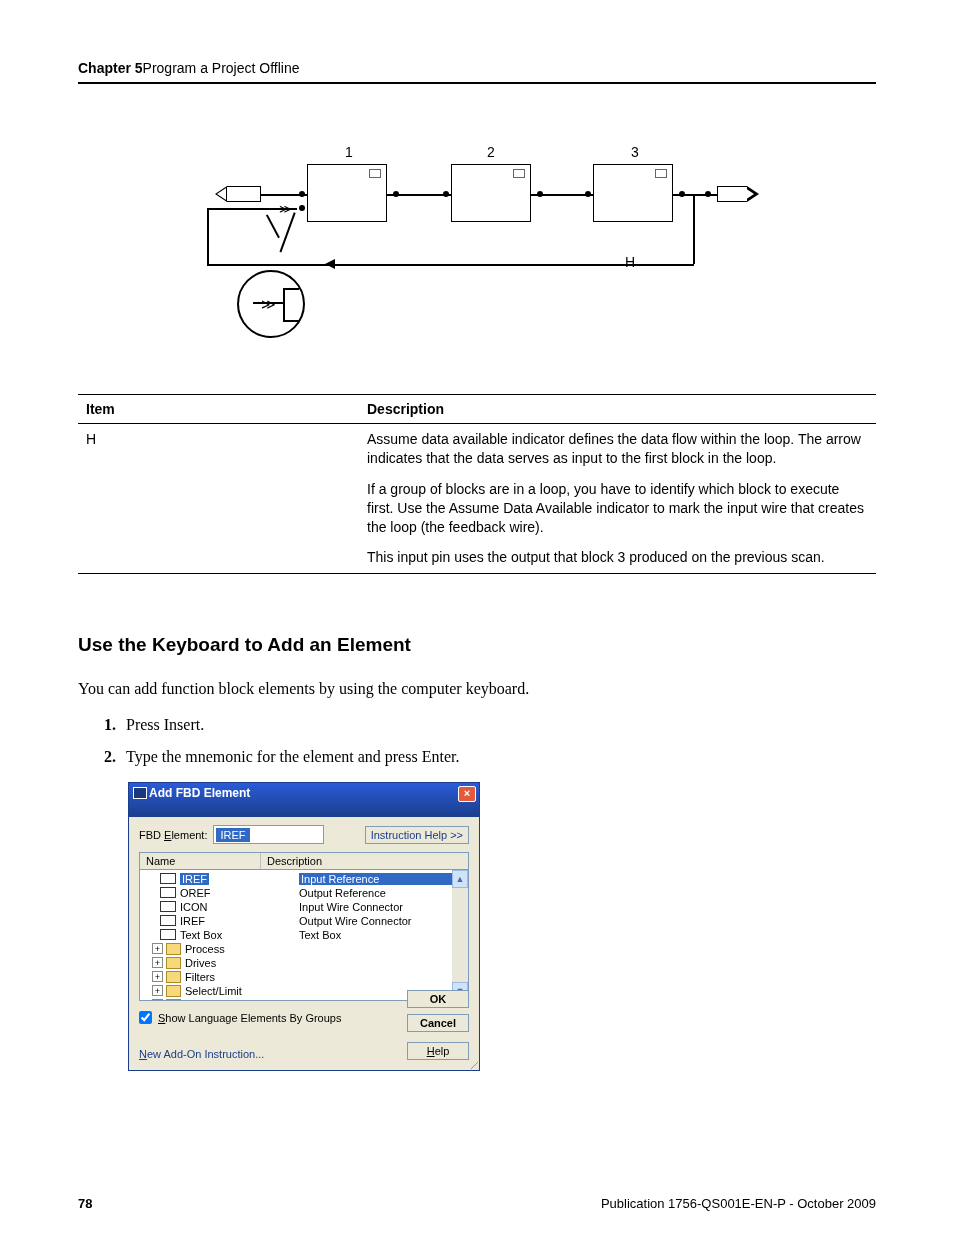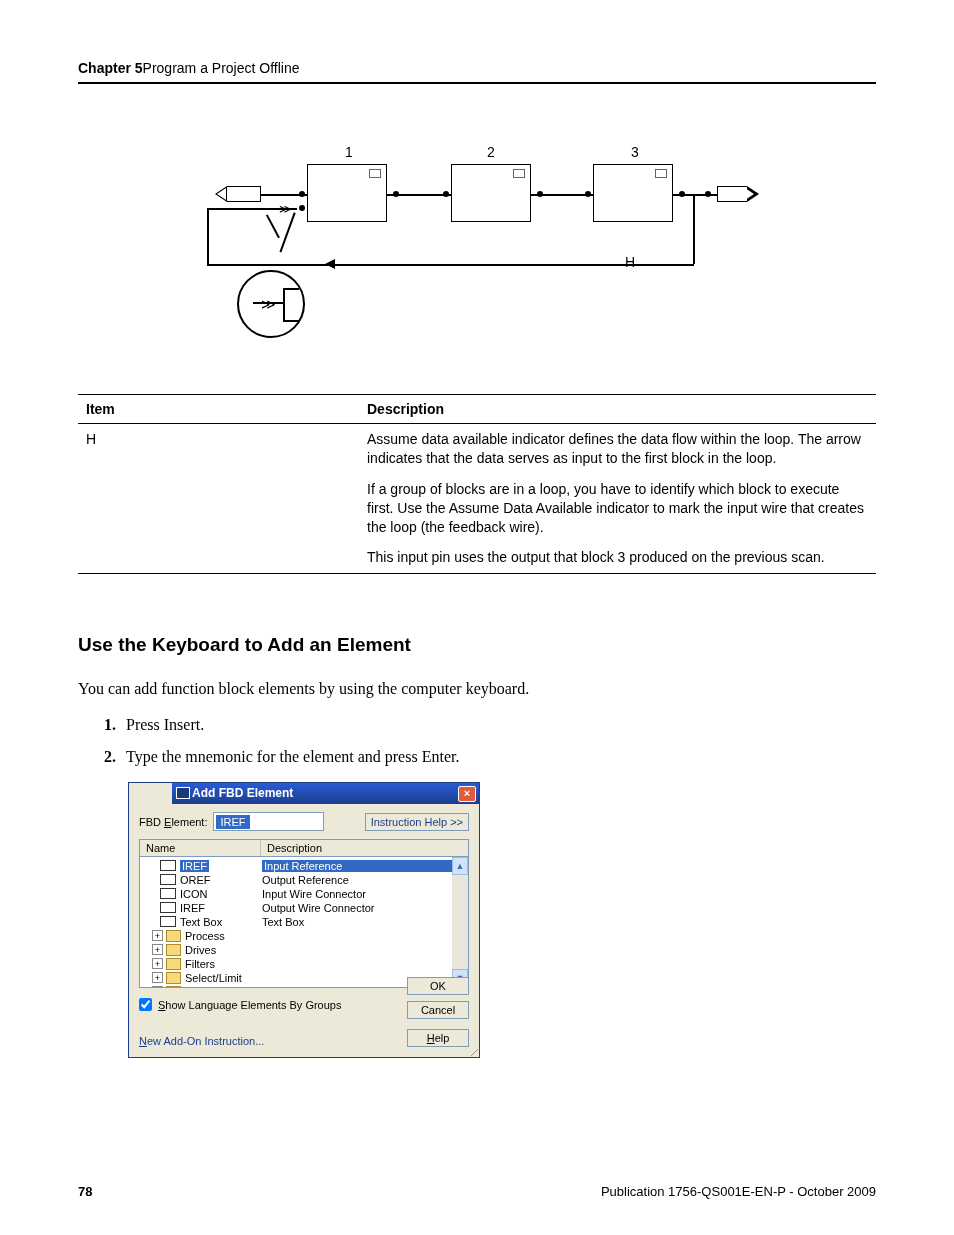--- a/index.html
+++ b/index.html
@@ -143,23 +143,22 @@
     font-family: Tahoma, Arial, sans-serif;
     font-size: 11px;
     background: #ece9d8;
     position: relative;
   }
   .dlg-title {
     background: linear-gradient(#2a5bd7, #1b3e8c);
     color: #fff;
     font-weight: bold;
     font-size: 12px;
-    padding: 3px 4px 4px 20px;
-    position: relative;
-    margin-left: 43px;
+    padding: 3px 4px 17px 20px;
+    position: relative;
   }
   .dlg-title .ticon {
     position: absolute;
     left: 4px; top: 4px;
     width: 12px; height: 10px;
     background: #1a3a7a;
     border: 1px solid #fff;
   }
   .dlg-close {
     position: absolute;
@@ -280,21 +279,21 @@
     color: #fff;
     padding: 0 2px;
   }
   .lrow.sel .desc {
     background: #316ac5;
     color: #fff;
     padding: 0 2px;
     flex:1;
   }
   .lrow .name { }
-  .lrow .desc { flex:1; }
+  .lrow .desc { flex:1;margin-left:37px; }
   .scrollbar {
     width: 16px;
     background: #e9e7da;
     display: flex;
     flex-direction: column;
   }
   .sbtn {
     height: 16px;
     background: #cfe3fb;
     border: 1px solid #9cb9e0;
@@ -310,20 +309,21 @@
   }
   .checkrow input { margin:0; }
   .checkrow .under { text-decoration: underline; }
   .btncol {
     position: absolute;
     right: 10px;
     bottom: 38px;
     display: flex;
     flex-direction: column;
     gap: 6px;
+    font-weight: bold;
   }
   .btncol-lower {
     position: absolute;
     right: 10px;
     bottom: 10px;
   }
   .winbtn {
     width: 60px;
     border: 1px solid #7f9db9;
     background: #ece9d8;
@@ -343,21 +343,21 @@
     width: 12px; height: 12px;
     background:
       linear-gradient(135deg, transparent 60%, #999 60%, #999 62%, transparent 62%,
                       transparent 70%, #999 70%, #999 72%, transparent 72%,
                       transparent 80%, #999 80%, #999 82%, transparent 82%);
   }
 
   
   .footer {
     position: absolute;
-    bottom: 36px;
+    bottom: 24px;
     left: 78px;
     right: 78px;
     display: flex;
     justify-content: space-between;
     font-size: 13px;
     text-align: right;
   }
   .footer .pn { font-weight: bold; }
 
   .dot{position:absolute;width:6px;height:6px;border-radius:50%;background:#000}

